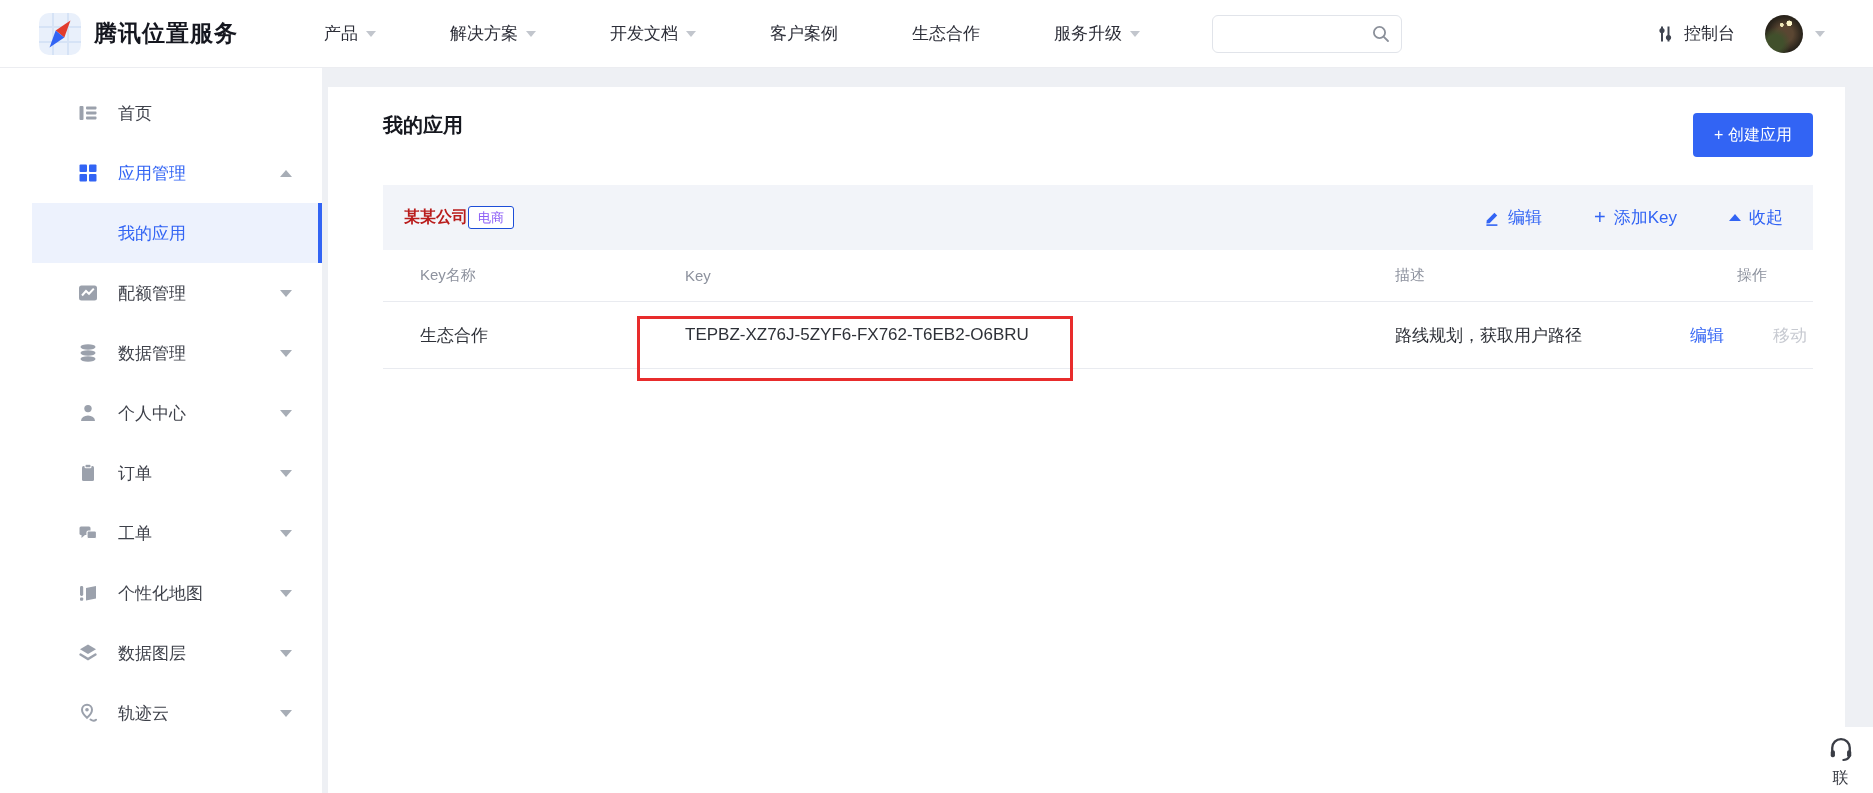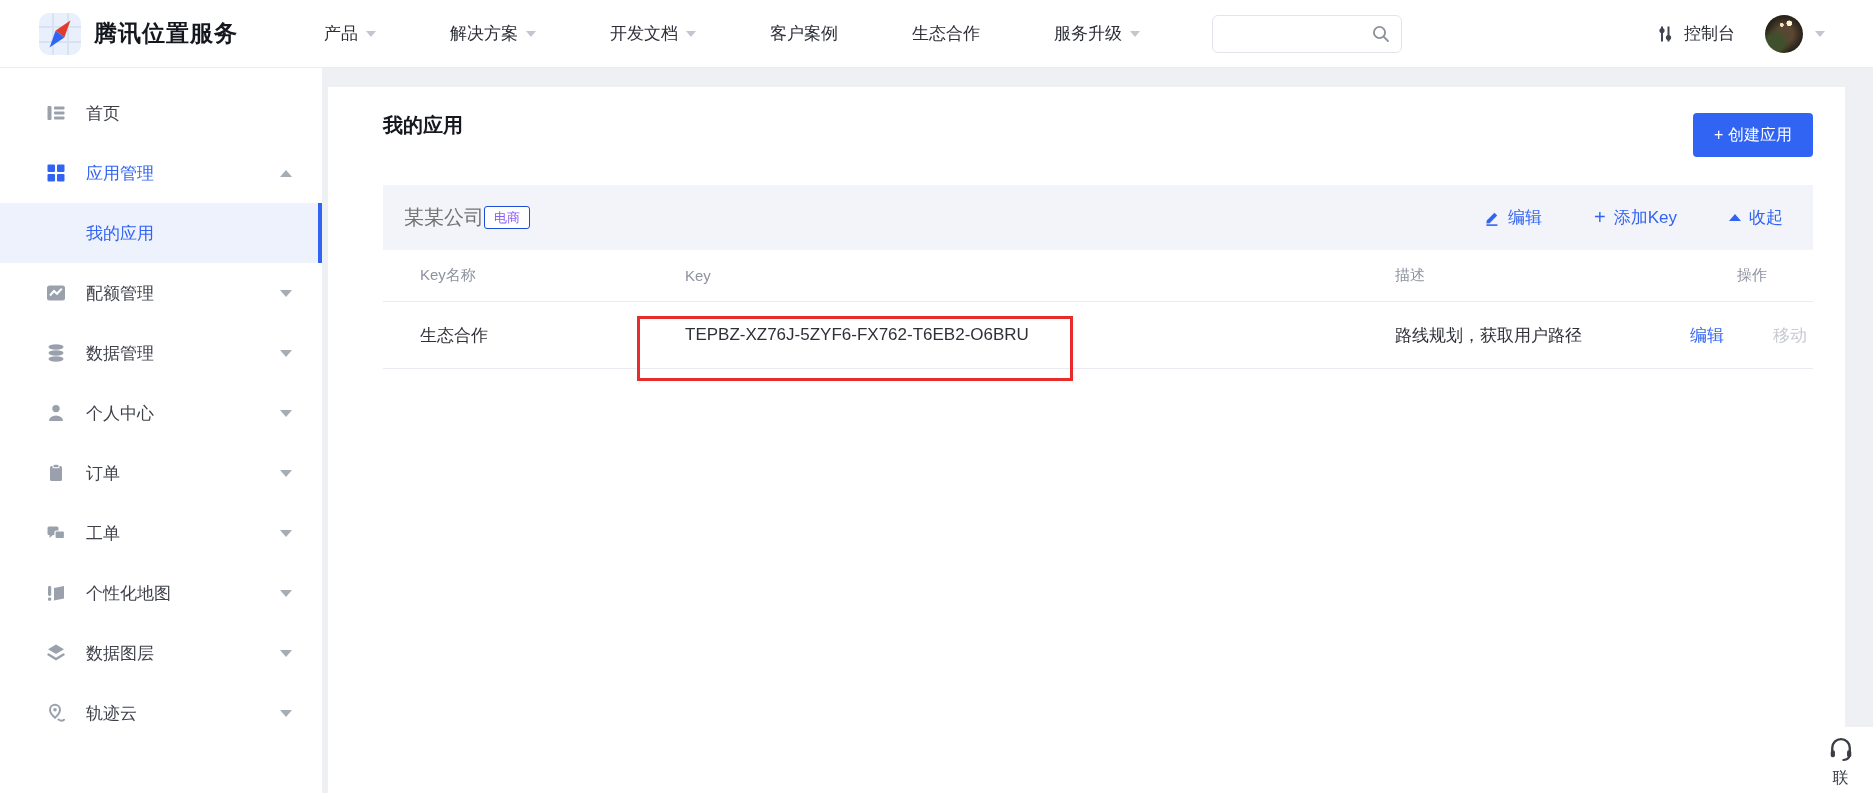--- a/index.html
+++ b/index.html
@@ -36,21 +36,21 @@
       radial-gradient(circle at 64% 22%, #fdf6c9 0 7%, rgba(0,0,0,0) 8%),
       radial-gradient(circle at 44% 26%, #efe7b8 0 5%, rgba(0,0,0,0) 6%),
       radial-gradient(circle at 26% 74%, #41502c 0 20%, rgba(0,0,0,0) 40%),
       radial-gradient(circle at 52% 50%, #5a4632 0 30%, #2b251c 62%, #15120d 100%);
   }
   .nav-right .caret-down-sm { margin-left:12px; }
 
   
   .sidebar {
     position:absolute; left:0; top:68px; width:322px; height:725px;
-    background:#fff; padding-top:15px;
+    background:#fff; padding-top:15px;padding-left:32px;
   }
   .side-item { height:60px; display:flex; align-items:center; position:relative; font-size:17px; color:#3e414a; cursor:pointer; }
   .side-item .ic { position:absolute; left:46px; width:20px; height:20px; }
   .side-item .lbl { margin-left:86px; white-space:nowrap; }
   .side-caret-down { position:absolute; right:30px; width:0; height:0; border-left:6px solid transparent; border-right:6px solid transparent; border-top:7px solid #a7adb6; }
   .side-caret-up { position:absolute; right:30px; width:0; height:0; border-left:6px solid transparent; border-right:6px solid transparent; border-bottom:7px solid #a7adb6; }
   .side-item.active { color:#3264f4; }
   .side-item.selected { background:#edf2fd; color:#3264f4; }
   .side-item.selected::after { content:""; position:absolute; right:0; top:0; bottom:0; width:4px; background:#3264f4; }
 
@@ -60,21 +60,21 @@
   .create-btn {
     position:absolute; right:32px; top:26px; width:120px; height:44px;
     background:#3264f4; color:#fff; font-size:16px; border:none; border-radius:4px; cursor:pointer;
     font-family:inherit;
   }
   .card { position:absolute; left:55px; top:98px; width:1430px; }
   .card-header {
     height:65px; background:#f2f4f9; display:flex; align-items:center;
     padding:0 30px 0 21px;
   }
-  .company { font-size:20px; font-weight:normal; color:#737373; }
+  .company { font-size:16px; font-weight:bold; color:#b91c1c; }
   .tag { background:#fff; border:1px solid #1d4ed8; border-radius:3px; color:#8b5cf6; font-size:13px; padding:3px 9px; line-height:1.2; }
   .header-actions { margin-left:auto; display:flex; gap:52px; align-items:center; }
   .hlink { color:#3264f4; font-size:17px; display:flex; align-items:center; gap:8px; cursor:pointer; white-space:nowrap; }
   .hlink .plus { font-size:20px; line-height:1; margin-top:-2px; }
   .caret-up-blue { width:0; height:0; border-left:6px solid transparent; border-right:6px solid transparent; border-bottom:7px solid #3264f4; }
 
   .table-header, .table-row {
     display:grid; grid-template-columns:265px 710px 342px 1fr;
     padding-left:37px; align-items:center;
     border-bottom:1px solid #e9ebf0;

